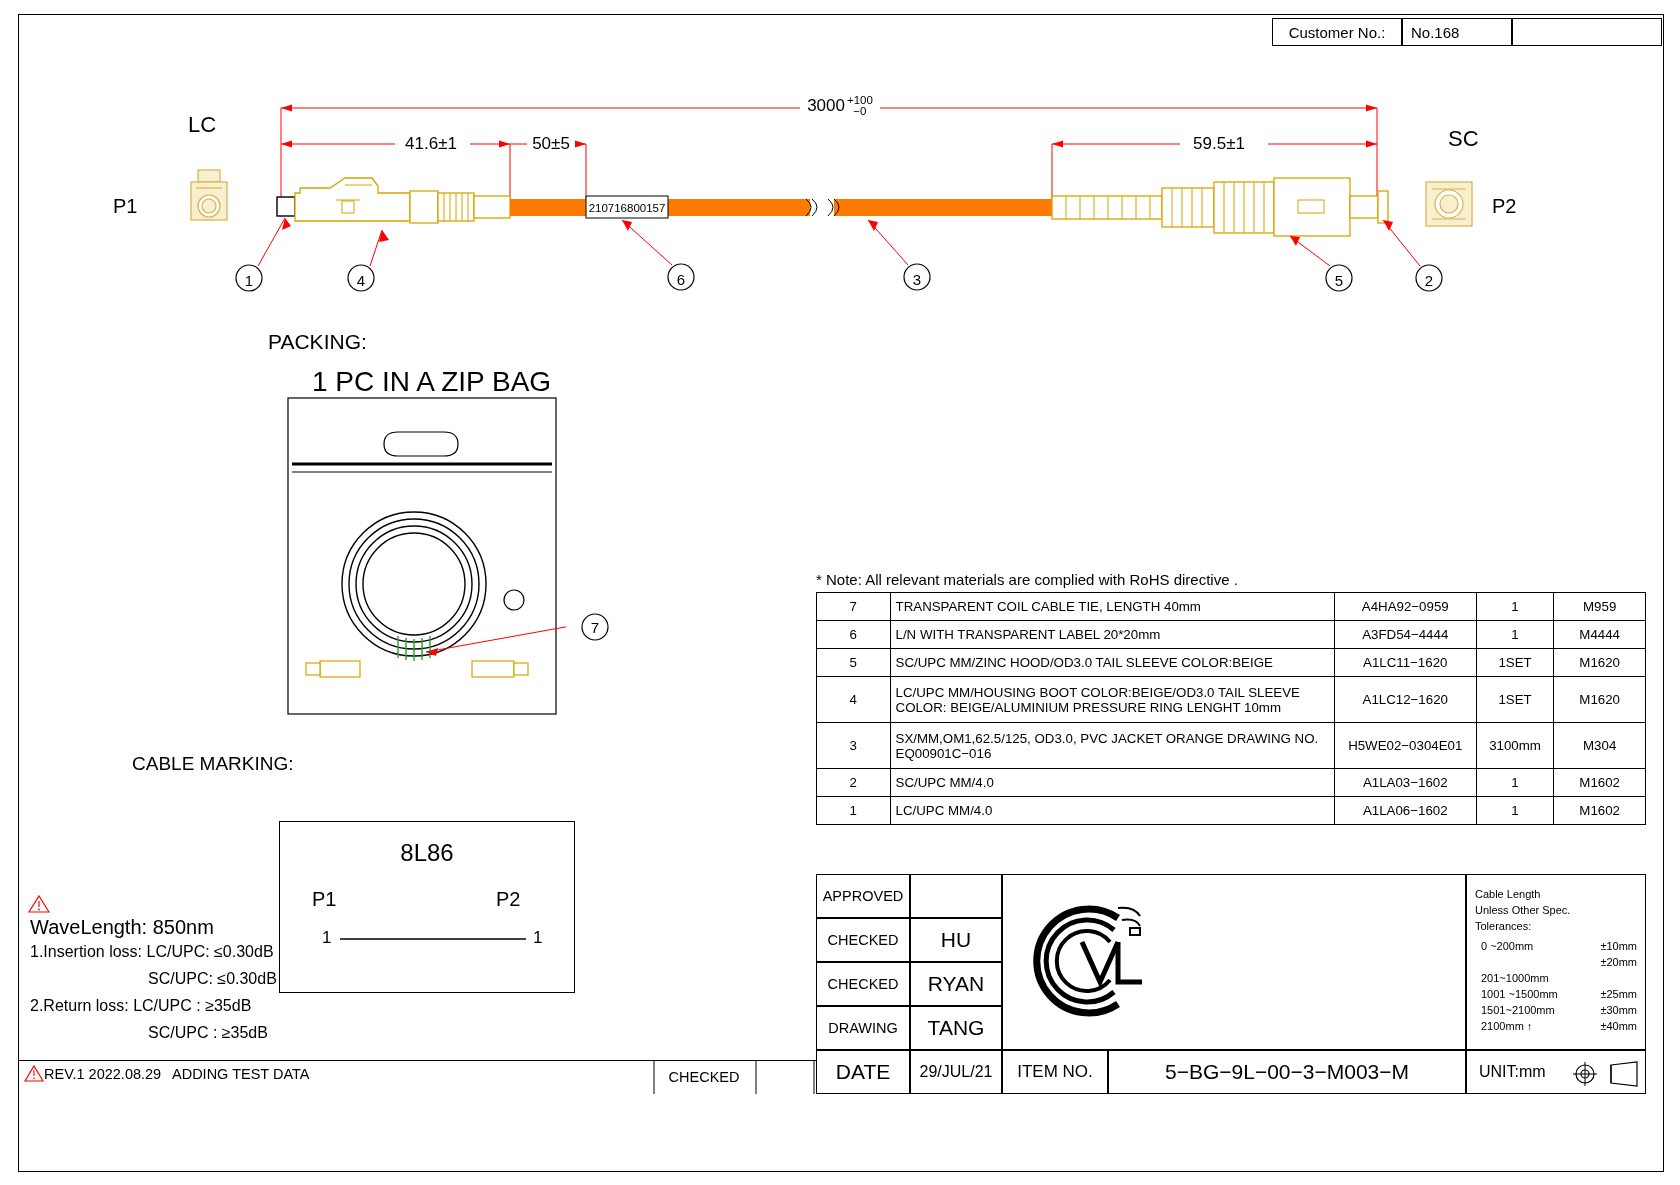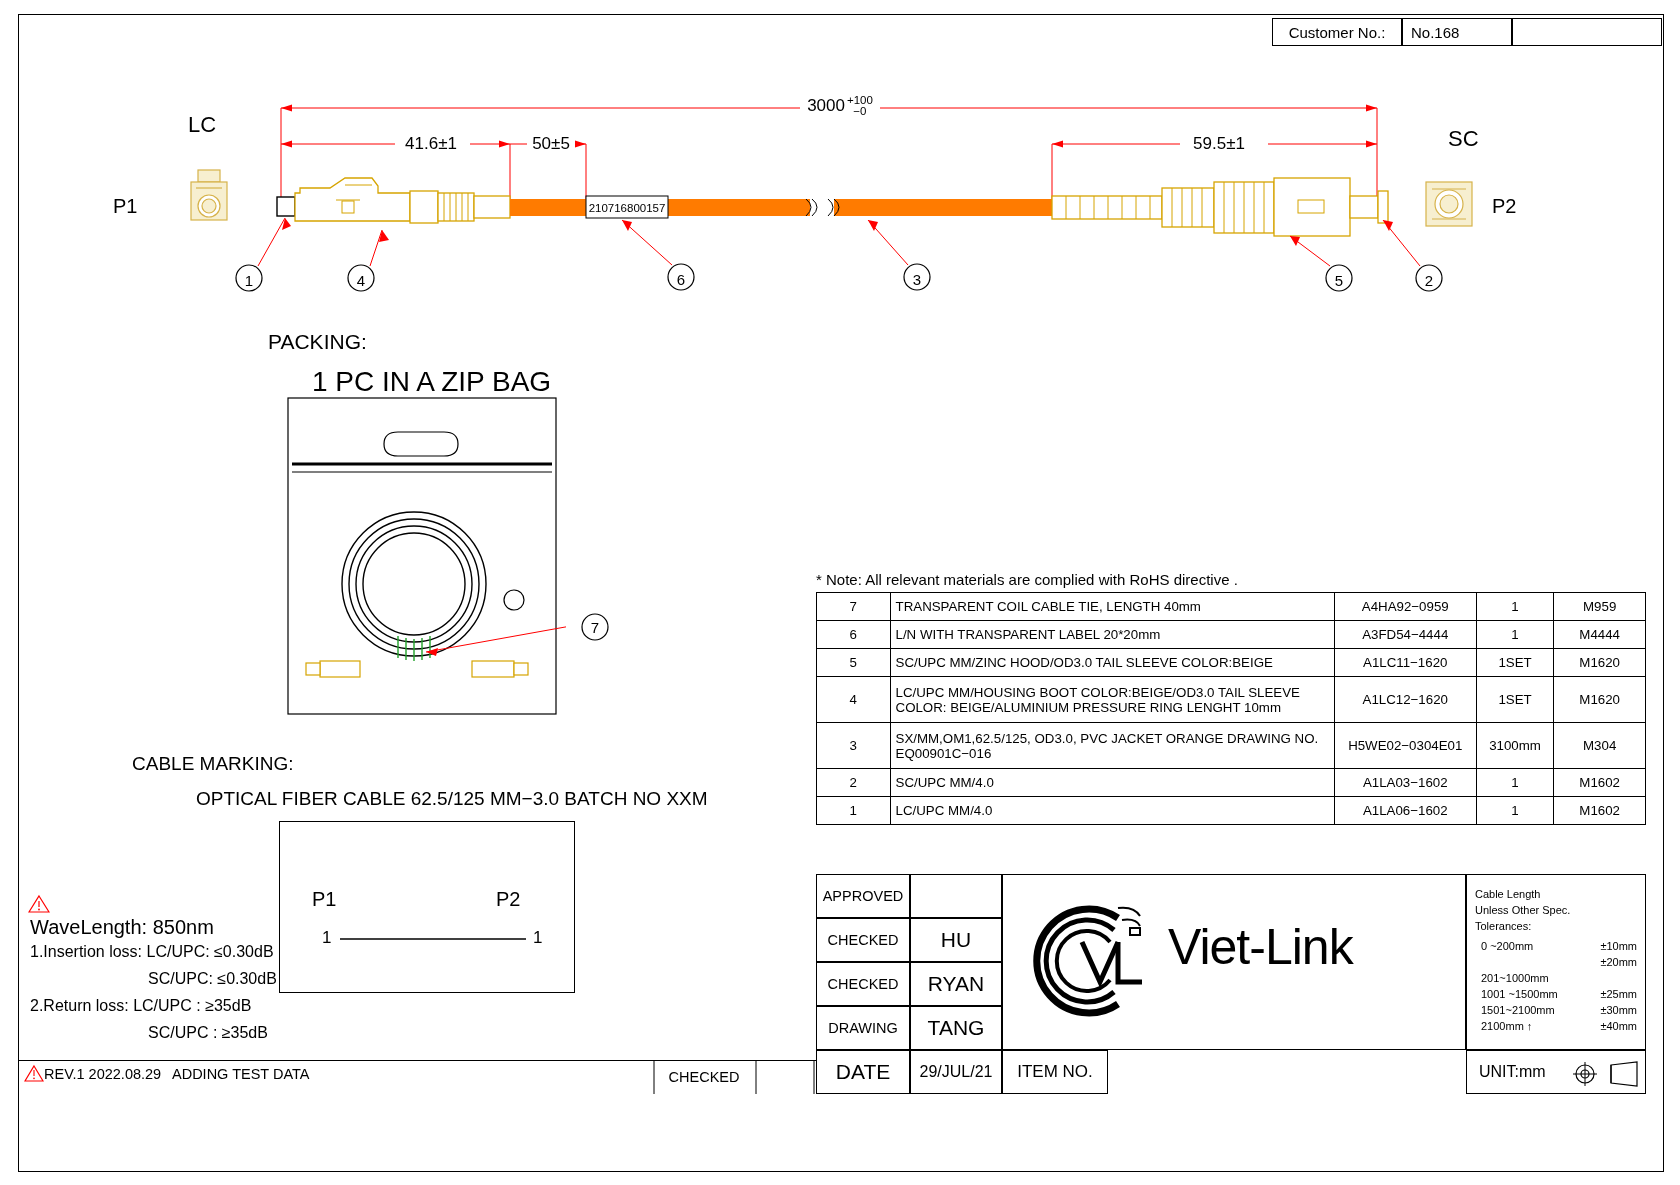--- a/index.html
+++ b/index.html
@@ -257,25 +257,25 @@
   <svg class="abs" style="left:578px;top:610px;" width="34" height="34">
     <circle cx="17" cy="17" r="13" fill="none" stroke="#000" stroke-width="1.2"></circle>
   </svg>
   <div class="abs ctr" style="left:578px;top:612px;width:34px;height:30px;font-size:15px;">
     <span>7</span>
   </div>
 
   <div class="abs" style="left:132px;top:753px;font-size:19px;">
     <span>CABLE MARKING:</span>
   </div>
-  <div class="abs" style="left:196px;top:788px;font-size:19px;">
-    <span>OPTICAL FIBER CABLE 62.5/125  MM−3.0    BATCH NO XXM</span>
-  </div>
 
   <div class="abs brd" style="left:279px;top:821px;width:296px;height:172px;"></div>
+  <div class="abs ctr" style="left:279px;top:838px;width:296px;height:30px;font-size:24px;">
+    <span>8L86</span>
+  </div>
   <div class="abs" style="left:312px;top:888px;font-size:20px;">
     <span>P1</span>
   </div>
   <div class="abs" style="left:496px;top:888px;font-size:20px;">
     <span>P2</span>
   </div>
   <div class="abs" style="left:322px;top:928px;font-size:17px;">
     <span>1</span>
   </div>
   <div class="abs" style="left:533px;top:928px;font-size:17px;">
@@ -400,23 +400,20 @@
   <svg class="abs" style="left:1022px;top:898px;" width="146" height="126" viewBox="0 0 146 126">
     <path d="M96,20 a52,52 0 1 0 0,86" fill="none" stroke="#000" stroke-width="7"></path>
     <path d="M92,32 a41,41 0 1 0 0,62" fill="none" stroke="#000" stroke-width="5"></path>
     <path d="M88,44 a30,30 0 1 0 0,38" fill="none" stroke="#000" stroke-width="4"></path>
     <path d="M60,44 L78,84 L96,44" fill="none" stroke="#000" stroke-width="5"></path>
     <path d="M96,44 L96,84 L120,84" fill="none" stroke="#000" stroke-width="5"></path>
     <path d="M96,10 q16,-2 22,8" fill="none" stroke="#000" stroke-width="2"></path>
     <path d="M100,22 q14,-2 18,6" fill="none" stroke="#000" stroke-width="2"></path>
     <rect x="108" y="30" width="10" height="7" fill="none" stroke="#000" stroke-width="2"></rect>
   </svg>
-  <div class="abs" style="left:1168px;top:918px;font-size:50px;letter-spacing:-1px;">
-    <span>Viet-Link</span>
-  </div>
 
   <div class="tb" style="left:1466px;top:874px;width:180px;height:176px;padding:12px 8px;">
     <div class="sml">Cable Length</div>
     <div class="sml">Unless Other Spec.</div>
     <div class="sml" style="margin-bottom:4px;">Tolerances:</div>
     <div class="sml" style="display:flex;justify-content:space-between;">
       <span style="padding-left:6px;">0 ~200mm</span>
       <span>±10mm</span>
     </div>
     <div class="sml" style="display:flex;justify-content:space-between;">
@@ -432,20 +429,23 @@
       <span>±30mm</span>
     </div>
     <div class="sml" style="display:flex;justify-content:space-between;gap:12px;">
       <span style="padding-left:6px;">2100mm ↑</span>
       <span>±40mm</span>
     </div>
   </div>
 
   <div class="tb ctr" style="left:1002px;top:1050px;width:106px;height:44px;font-size:17px;">
       <span>ITEM NO.</span>
+    </div>
+  <div class="tb ctr" style="left:1108px;top:1050px;width:358px;height:44px;font-size:21px;">
+      <span>5−BG−9L−00−3−M003−M</span>
     </div>
   <div class="tb" style="left:1466px;top:1050px;width:180px;height:44px;">
     <div class="abs" style="left:12px;top:12px;font-size:16px;">UNIT:mm</div>
     <svg class="abs" style="left:104px;top:9px;" width="70" height="28" viewBox="0 0 70 28">
       <circle cx="14" cy="14" r="9" fill="none" stroke="#000" stroke-width="1.2"></circle>
       <circle cx="14" cy="14" r="4" fill="none" stroke="#000" stroke-width="1.2"></circle>
       <line x1="2" y1="14" x2="26" y2="14" stroke="#000" stroke-width="1"></line>
       <line x1="14" y1="2" x2="14" y2="26" stroke="#000" stroke-width="1"></line>
       <polygon points="40,5 66,2 66,26 40,23" fill="none" stroke="#000" stroke-width="1.2"></polygon>
       <line x1="40" y1="5" x2="40" y2="23" stroke="#000" stroke-width="1.2"></line>

